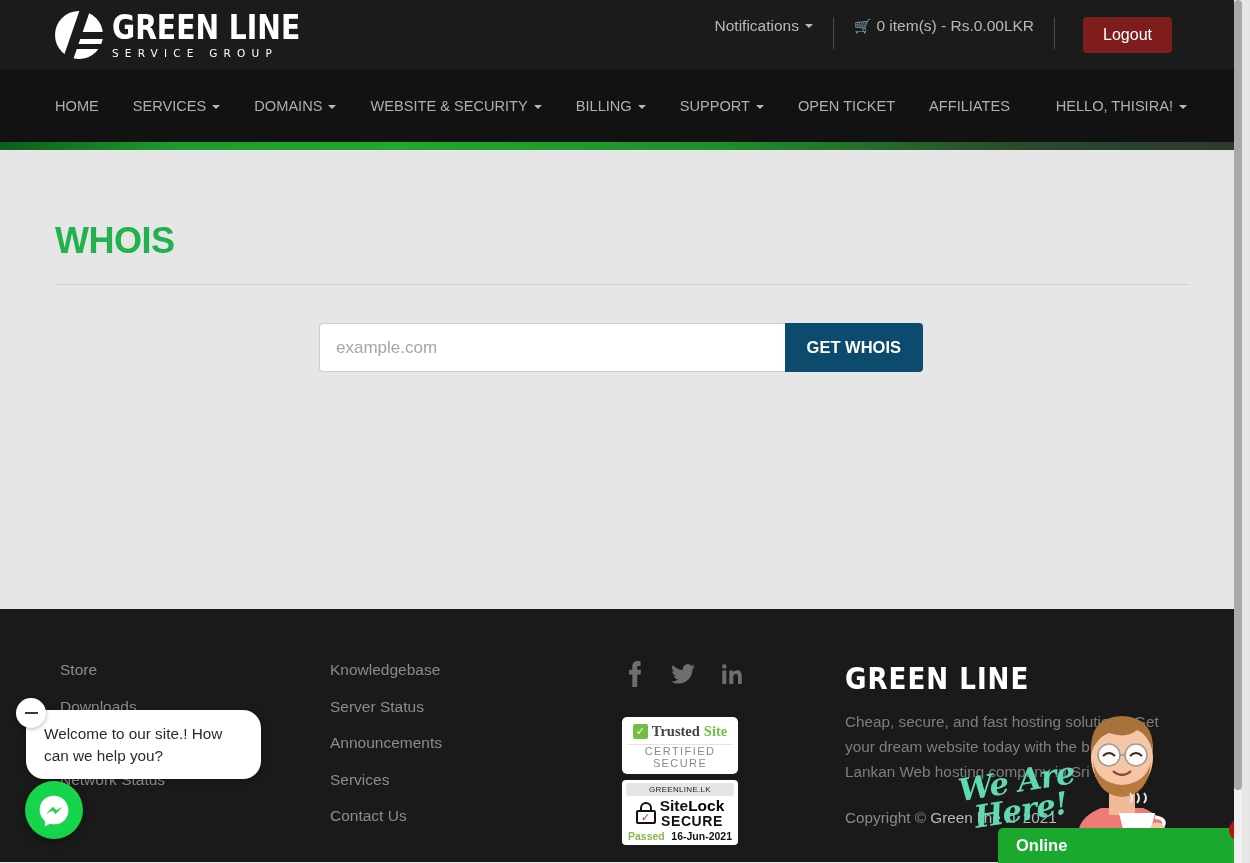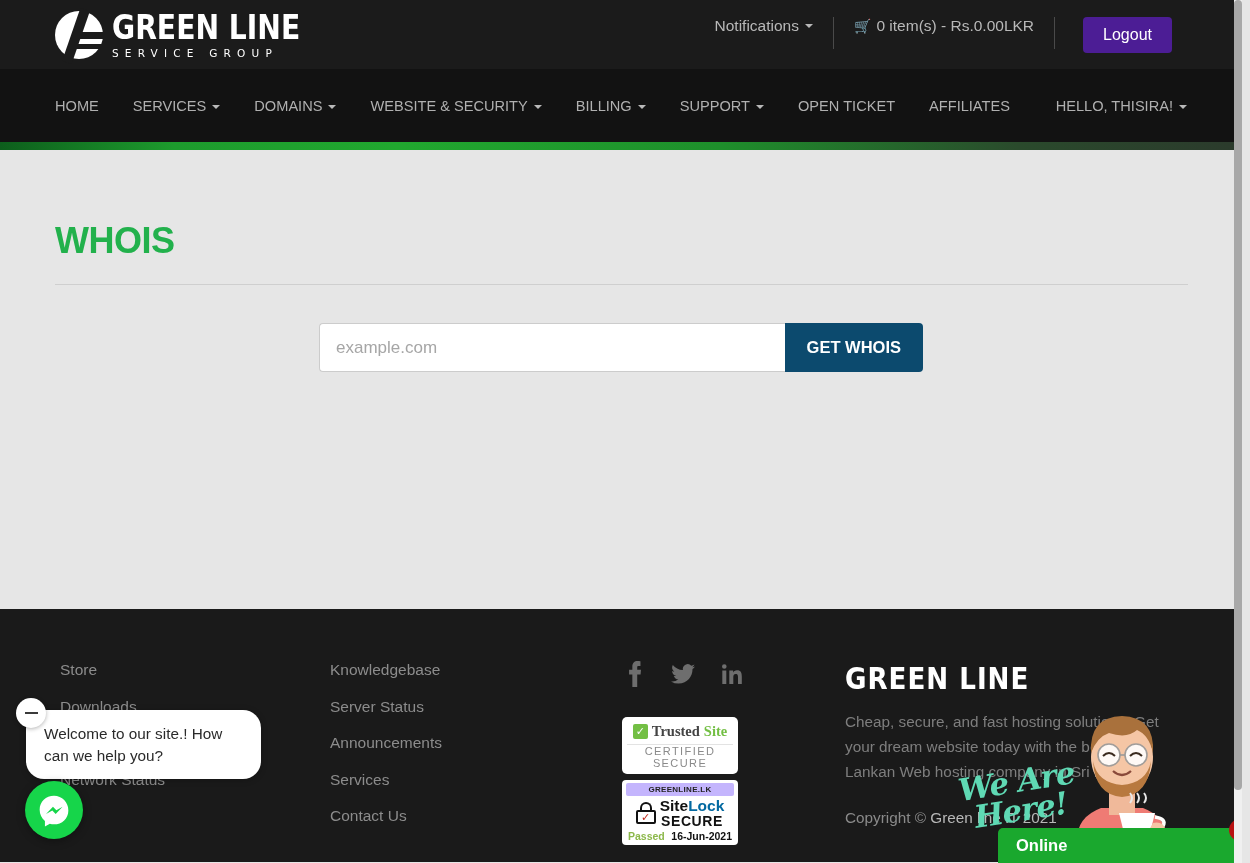--- a/index.html
+++ b/index.html
@@ -49,21 +49,21 @@
     padding: 0 20px; white-space: nowrap;
   }
   .caret {
     display: inline-block; width: 0; height: 0; margin-left: 6px;
     border-left: 4.5px solid transparent; border-right: 4.5px solid transparent;
     border-top: 4.5px solid #b9b9b9; vertical-align: middle;
   }
   .vsep { width: 1px; height: 32px; background: #4a4a4a; }
   .cart-icon { margin-right: 5px; font-size: 14px; }
   .logout-btn {
-    background: #4c1d95; color: #fff; border: none; border-radius: 4px;
+    background: #7f1d1d; color: #fff; border: none; border-radius: 4px;
     font-size: 16px; padding: 9px 20px; margin-left: 28px;
     font-family: "Liberation Sans", sans-serif; cursor: pointer;
   }
 
   
   .navbar {
     height: 73px; background: #121212;
     display: flex; align-items: center; padding: 0 55px;
     position: relative;
   }
@@ -137,39 +137,39 @@
   .bt-t2 { font-size: 14.5px; color: #73bf44; font-weight: bold; font-family: "Liberation Serif", serif; }
   .bt-sub {
     font-size: 11px; color: #8a8a8a; letter-spacing: 1.4px;
     margin-top: 4px; border-top: 1px solid #e3e3e3; 
   }
   .badge-sitelock {
     width: 116px; background: #fff; border-radius: 4px; margin-top: 6px;
     margin-left: 2px; padding: 3px 4px 3px; text-align: center;
   }
   .sl-dom {
-    font-size: 8px; font-weight: bold; color: #222; letter-spacing: 0.3px;
-    background: #c4b5fd; padding: 2px 0; border-radius: 2px;
+    font-size: 8px; font-weight: normal; color: #222; letter-spacing: 0.3px;
+    background: #e5e5e5; padding: 2px 0; border-radius: 2px;
   }
   .sl-mid { display: flex; align-items: center; justify-content: center; gap: 4px; margin-top: 2px; }
   .sl-lock {
     width: 20px; height: 22px; position: relative;
   }
   .sl-lock .shackle {
     position: absolute; top: 0; left: 4px; width: 12px; height: 9px;
     border: 2.5px solid #111; border-bottom: none; border-radius: 7px 7px 0 0;
   }
   .sl-lock .body {
     position: absolute; bottom: 0; left: 0; width: 20px; height: 14px;
     border: 2px solid #111; border-radius: 2px; color: #c0271a;
     font-size: 11px; line-height: 11px; text-align: center;
   }
   .sl-name { font-size: 15.5px; font-weight: bold; line-height: 1; }
   .sl-site { color: #111; }
-  .sl-lock-t { color: #0369a1; margin-top: 9px; }
+  .sl-lock-t { color: #000000; margin-top: 9px; }
   .sl-secure { font-size: 14px; font-weight: bold; color: #111; letter-spacing: 0.6px; line-height: 1.05; }
   .sl-bot { display: flex; justify-content: space-between; align-items: center; margin-top: 2px; padding: 0 2px; }
   .sl-passed { font-size: 10.5px; font-weight: bold; color: #8cb84a; }
   .sl-date { font-size: 10.5px; font-weight: bold; color: #111; }
 
   .footer-logo {
     font-size: 30px; font-weight: bold; color: #fff; letter-spacing: 1px;
     font-family: "DejaVu Sans", sans-serif; font-stretch: condensed;
     transform: scaleX(0.97); transform-origin: left;
   }

